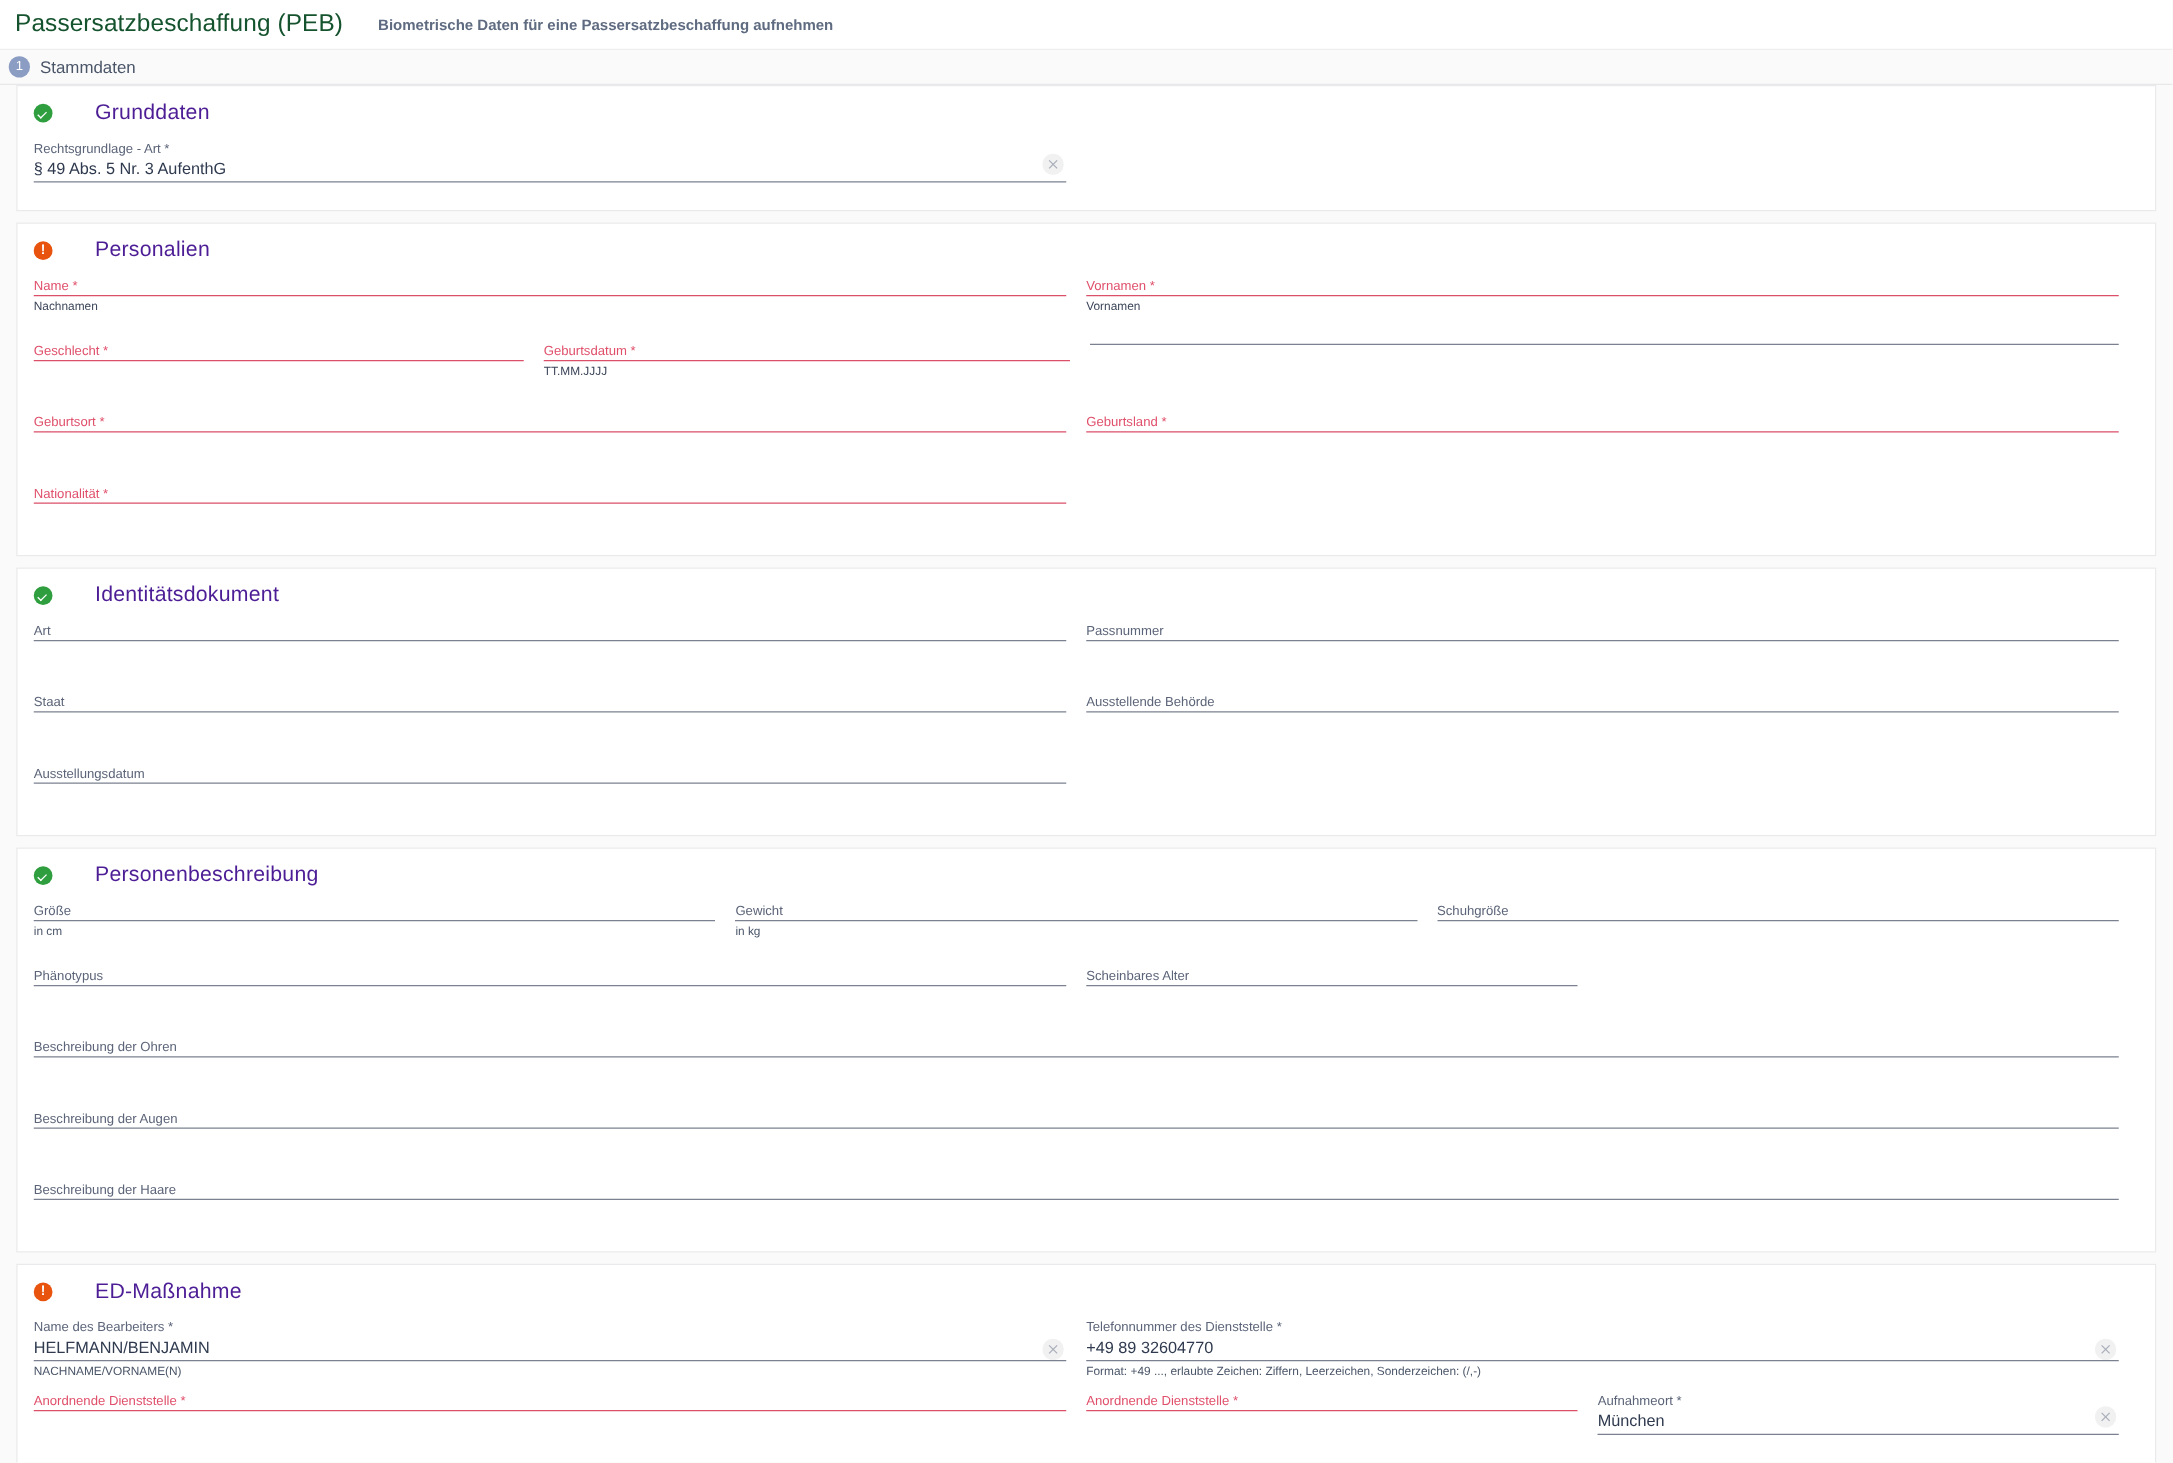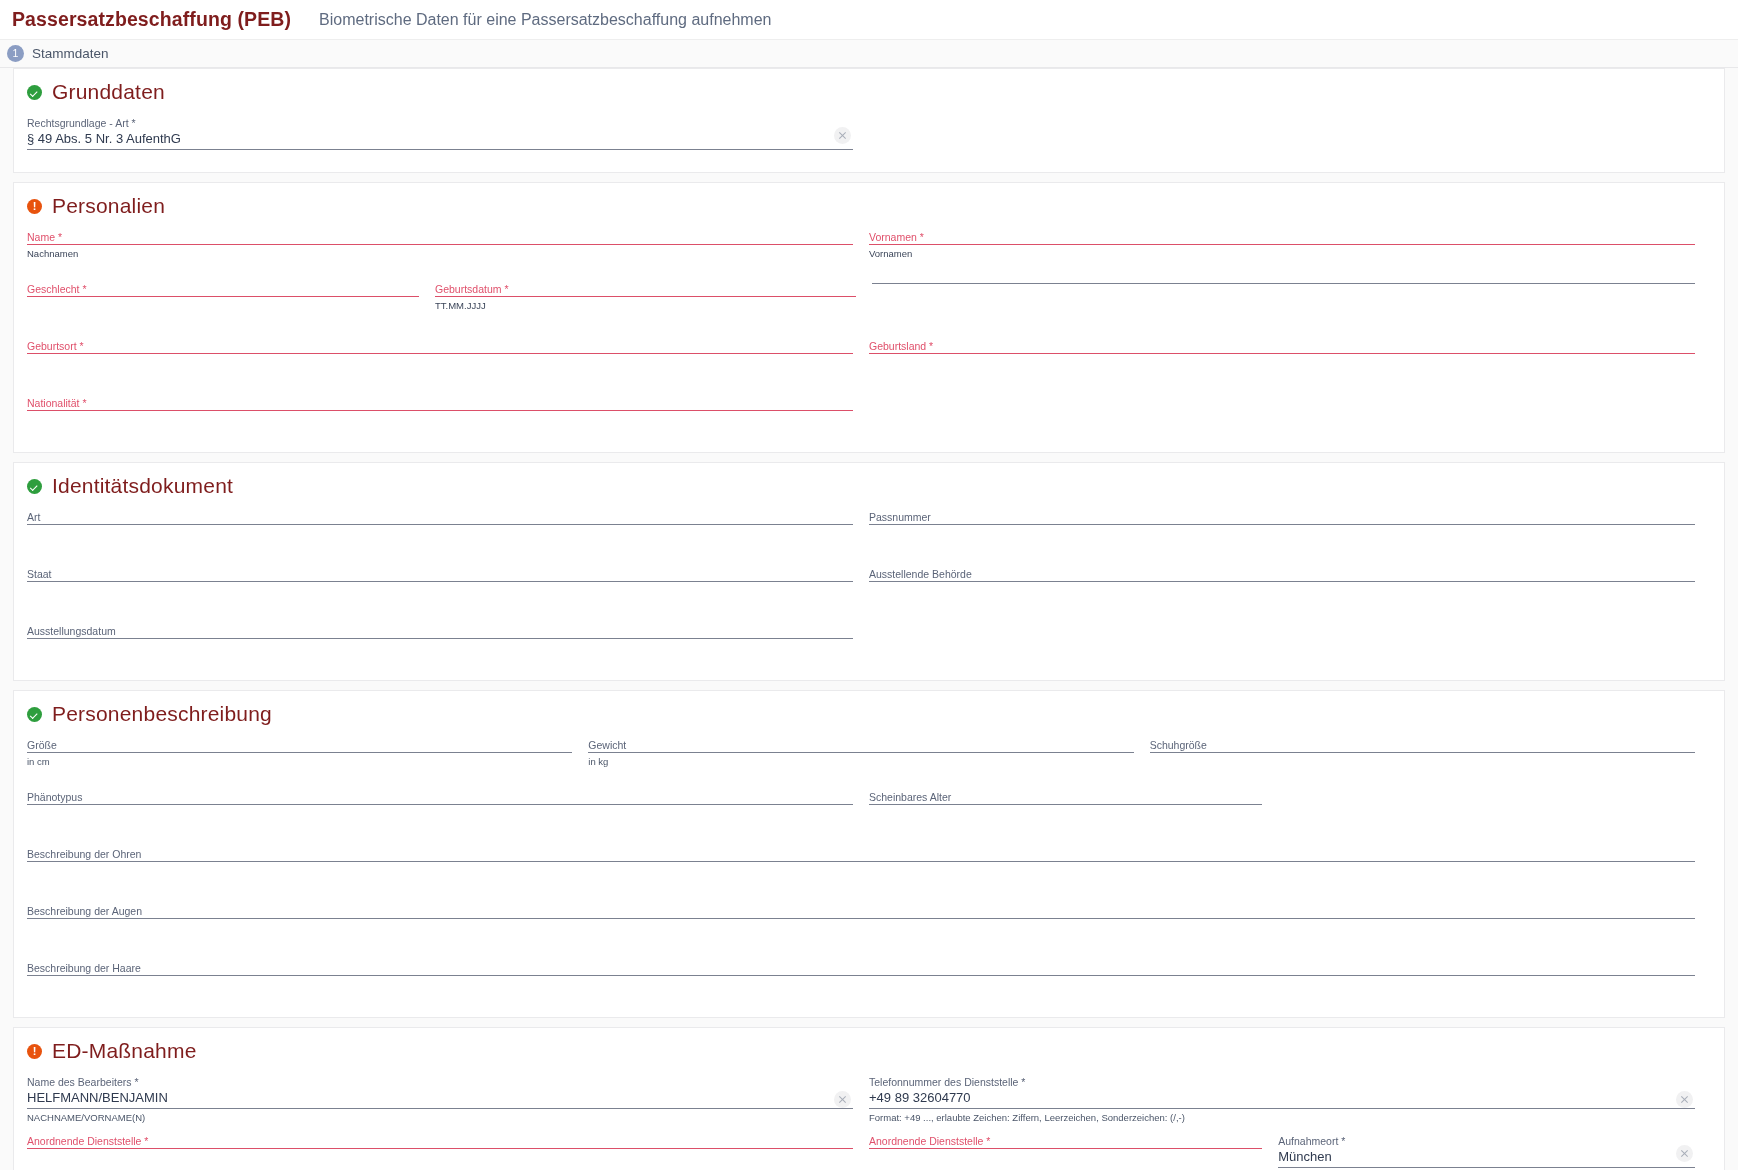--- a/index.html
+++ b/index.html
@@ -14,26 +14,26 @@
 
   
   .app-header {
     height: 40px;
     display: flex; align-items: center;
     padding: 0 0 0 12px;
     background: #ffffff;
     border-bottom: 1px solid #eeeeee;
   }
   .app-title {
-    font-size: 19.5px; color: #7f1d1d; font-weight: 700;
+    font-size: 19.5px; color: #14532d; font-weight: 400;
     letter-spacing: 0.1px;
     text-align: right;
   }
   .app-subtitle {
-    font-size: 16px; color: #5f6b80; margin-left: 28px; font-weight: 400;
+    font-size: 12px; color: #5f6b80; margin-left: 28px; font-weight: 700;
   }
 
   
   .step-bar {
     height: 28px; display: flex; align-items: center;
     padding-left: 7px;
     background: #fafafa;
     border-bottom: 1px solid #e8e8ea;
   }
   .step-circle {
@@ -70,21 +70,21 @@
     transform: rotate(45deg) translate(-0.5px,-1.5px);
   }
   .status-ico.warn { background: #e8530e; }
   .status-ico.warn::after {
     content: "!";
     position: absolute; inset: 0;
     color: #fff; font-size: 11px; font-weight: bold;
     line-height: 15px; text-align: center;
   }
   .card-title {
-    font-size: 21px; color: #7f1d1d; font-weight: 400; letter-spacing: .2px;
+    font-size: 17px; color: #4c1d95; font-weight: 400; letter-spacing: .2px; margin-left: 24px;
   }
 
   
   .row { display: flex; gap: 0; }
   .fld {
     position: relative;
     padding-right: 16px;
     padding-top: 4px;
     min-height: 45px;
   }

